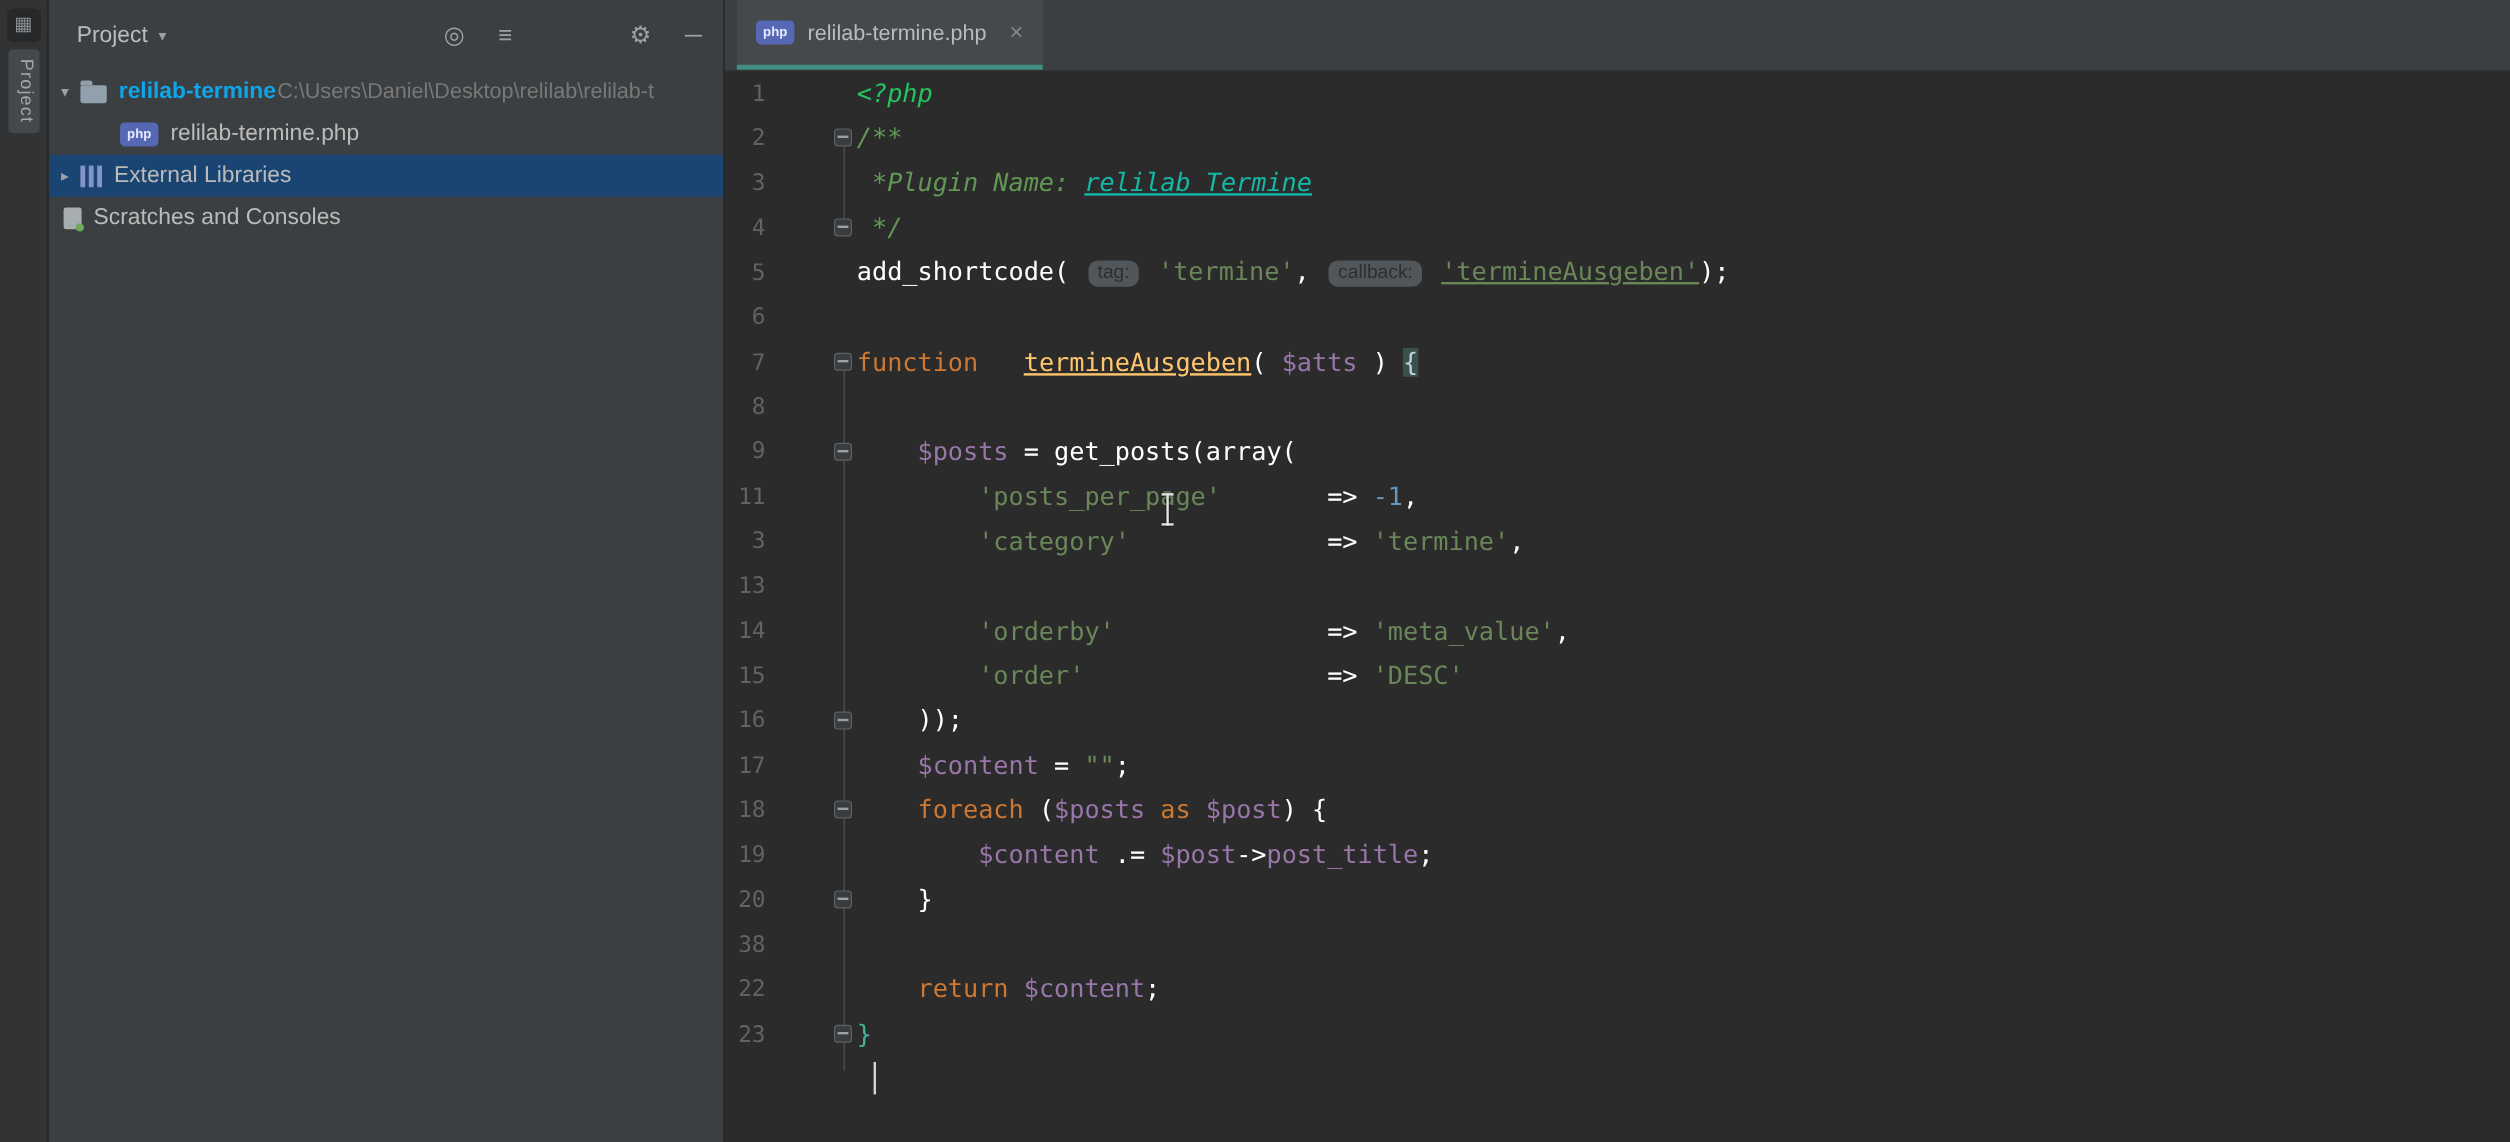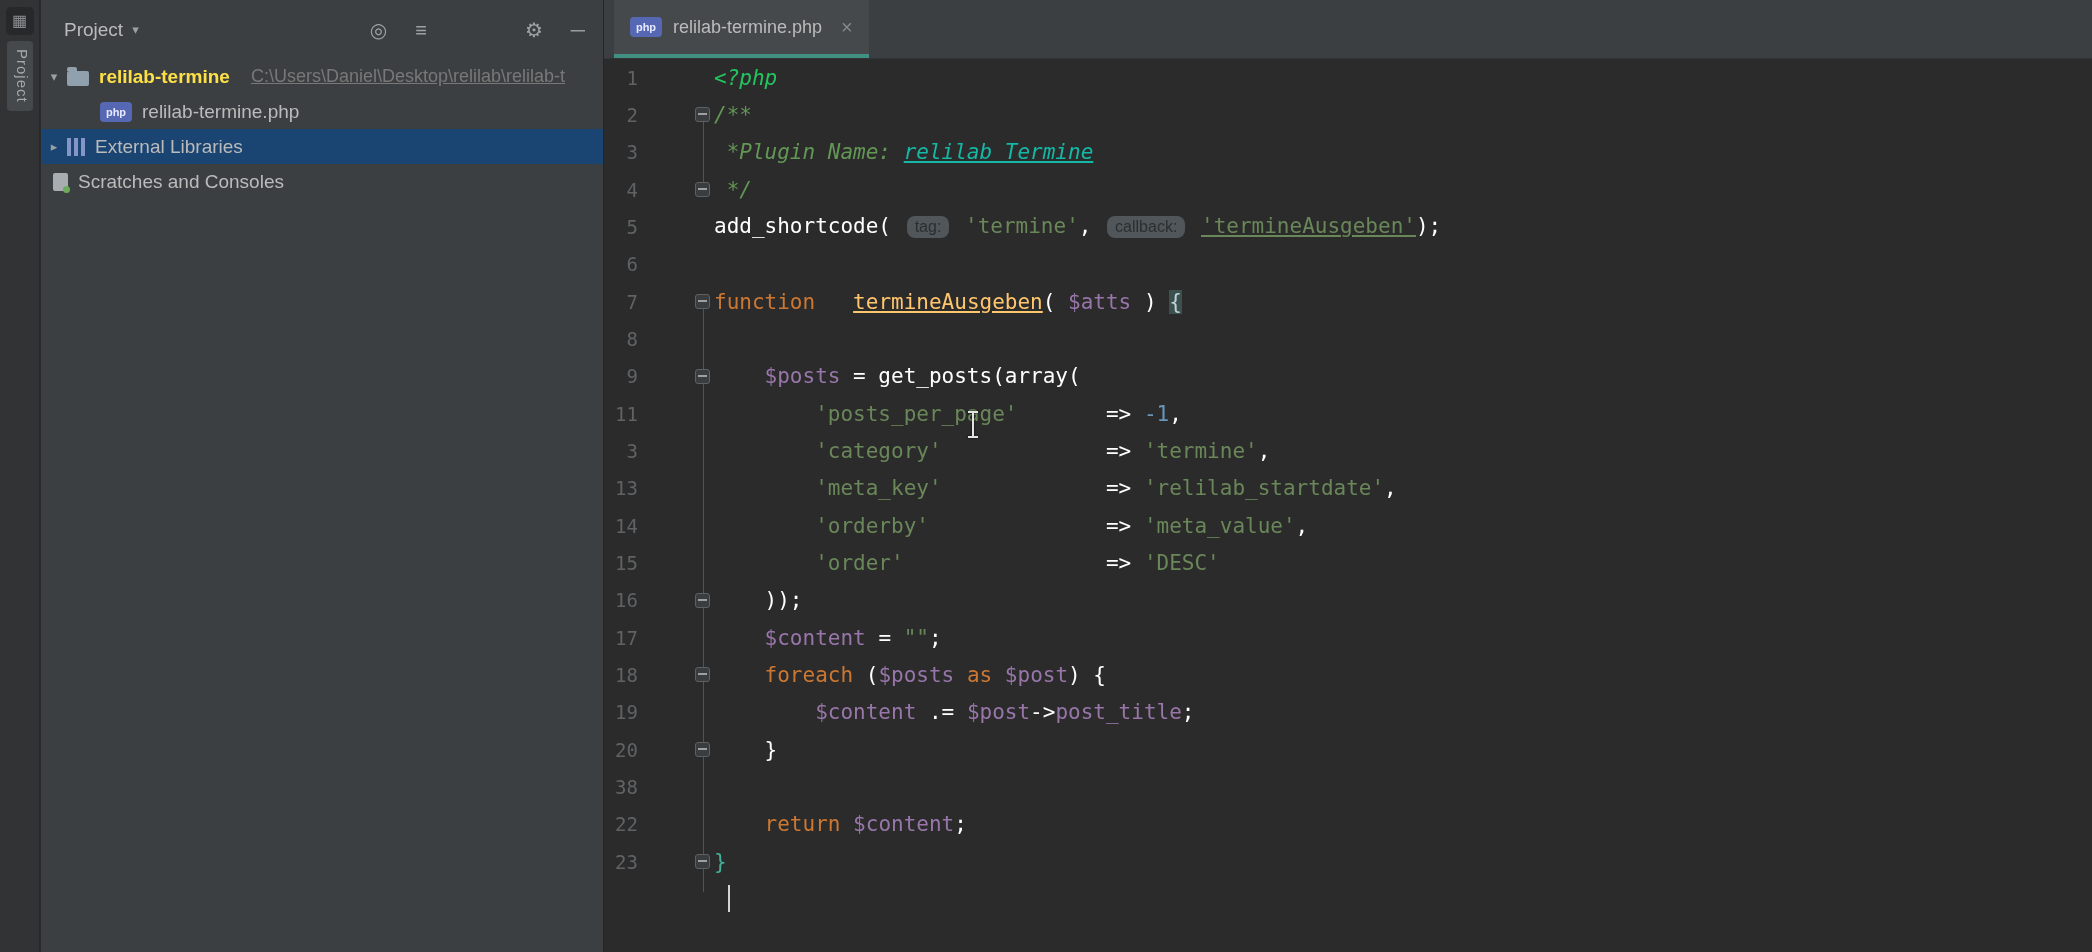--- a/index.html
+++ b/index.html
@@ -51,22 +51,22 @@
   .ticon-folder { width:22px; height:15px; background:#90a0ac; border-radius:2px; margin-top:3px; }
   .ticon-folder::before { content:''; position:absolute; top:-4px; left:0; width:10px; height:4px; background:#90a0ac; border-radius:2px 2px 0 0; }
   .ticon-php, .php-icon {
     width:32px; height:20px; background:#5668b4; border-radius:4px;
     display:inline-flex; align-items:center; justify-content:center;
   }
   .ticon-php::after, .php-icon::after { content:'php'; color:#e6e9ff; font-size:11px; font-weight:bold; font-family:"Liberation Sans",sans-serif; }
   .ticon-library { width:4px; height:18px; background:#8496c8; box-shadow:7px 0 0 #8496c8, 14px 0 0 #8496c8; margin-right:24px; }
   .ticon-scratches { width:15px; height:18px; background:#a7adb0; border-radius:2px; }
   .ticon-scratches::after { content:''; position:absolute; right:-2px; bottom:-2px; width:7px; height:7px; background:#6cab5d; border-radius:50%; }
-  .tree-label.bold { font-weight:bold; color:#fde047; }
-  .tree-path { color:#787878; margin-left:21px; font-size:18px;text-decoration:underline; }
+  .tree-label.bold { font-weight:bold; color:#0ea5e9; }
+  .tree-path { color:#787878; margin-left:1px; font-size:18px; }
 
   
   .editor-area {
     position:absolute; left:603px; top:0; right:0; bottom:0;
     background:#2b2b2b; border-left:1px solid #232526;
   }
   .tab-bar {
     height:59px; background:#3c3f41; display:flex; align-items:stretch;
     border-bottom:1px solid #323537; padding-left:10px;
   }
@@ -184,21 +184,21 @@
           <div class="code-line"><span class="ln">2</span><span class="fold-slot"><span class="fold-marker"></span></span><span class="code"><span class="tk-c">/**</span></span></div>
           <div class="code-line"><span class="ln">3</span><span class="fold-slot"></span><span class="code"><span class="tk-c"> *Plugin Name: </span><span class="tk-cu">relilab Termine</span></span></div>
           <div class="code-line"><span class="ln">4</span><span class="fold-slot"><span class="fold-marker"></span></span><span class="code"><span class="tk-c"> */</span></span></div>
           <div class="code-line"><span class="ln">5</span><span class="fold-slot"></span><span class="code"><span class="tk-p">add_shortcode( </span><span class="tk-i">tag:</span><span class="tk-p"> </span><span class="tk-s">'termine'</span><span class="tk-p">, </span><span class="tk-i">callback:</span><span class="tk-p"> </span><span class="tk-su">'termineAusgeben'</span><span class="tk-p">);</span></span></div>
           <div class="code-line"><span class="ln">6</span><span class="fold-slot"></span><span class="code"></span></div>
           <div class="code-line"><span class="ln">7</span><span class="fold-slot"><span class="fold-marker"></span></span><span class="code"><span class="tk-k">function</span><span class="tk-p">   </span><span class="tk-fd">termineAusgeben</span><span class="tk-p">( </span><span class="tk-v">$atts</span><span class="tk-p"> ) </span><span class="tk-bo">{</span></span></div>
           <div class="code-line"><span class="ln">8</span><span class="fold-slot"></span><span class="code"></span></div>
           <div class="code-line"><span class="ln">9</span><span class="fold-slot"><span class="fold-marker"></span></span><span class="code"><span class="tk-p">    </span><span class="tk-v">$posts</span><span class="tk-p"> = get_posts(array(</span></span></div>
           <div class="code-line"><span class="ln">11</span><span class="fold-slot"></span><span class="code"><span class="tk-p">        </span><span class="tk-s">'posts_per_page'</span><span class="tk-p">       =&gt; </span><span class="tk-n">-1</span><span class="tk-p">,</span></span></div>
           <div class="code-line"><span class="ln">3</span><span class="fold-slot"></span><span class="code"><span class="tk-p">        </span><span class="tk-s">'category'</span><span class="tk-p">             =&gt; </span><span class="tk-s">'termine'</span><span class="tk-p">,</span></span></div>
-          <div class="code-line"><span class="ln">13</span><span class="fold-slot"></span><span class="code"><span class="tk-p">        </span><span class="tk-s">'meta_key'</span><span class="tk-p">             =&gt; </span><span class="tk-s">'relilab_startdate'</span><span class="tk-p">,</span></span></div>
+          <div class="code-line"><span class="ln">13</span><span class="fold-slot"></span></div>
           <div class="code-line"><span class="ln">14</span><span class="fold-slot"></span><span class="code"><span class="tk-p">        </span><span class="tk-s">'orderby'</span><span class="tk-p">              =&gt; </span><span class="tk-s">'meta_value'</span><span class="tk-p">,</span></span></div>
           <div class="code-line"><span class="ln">15</span><span class="fold-slot"></span><span class="code"><span class="tk-p">        </span><span class="tk-s">'order'</span><span class="tk-p">                =&gt; </span><span class="tk-s">'DESC'</span></span></div>
           <div class="code-line"><span class="ln">16</span><span class="fold-slot"><span class="fold-marker"></span></span><span class="code"><span class="tk-p">    ));</span></span></div>
           <div class="code-line"><span class="ln">17</span><span class="fold-slot"></span><span class="code"><span class="tk-p">    </span><span class="tk-v">$content</span><span class="tk-p"> = </span><span class="tk-s">""</span><span class="tk-p">;</span></span></div>
           <div class="code-line"><span class="ln">18</span><span class="fold-slot"><span class="fold-marker"></span></span><span class="code"><span class="tk-p">    </span><span class="tk-k">foreach</span><span class="tk-p"> (</span><span class="tk-v">$posts</span><span class="tk-p"> </span><span class="tk-k">as</span><span class="tk-p"> </span><span class="tk-v">$post</span><span class="tk-p">) {</span></span></div>
           <div class="code-line"><span class="ln">19</span><span class="fold-slot"></span><span class="code"><span class="tk-p">        </span><span class="tk-v">$content</span><span class="tk-p"> .= </span><span class="tk-v">$post</span><span class="tk-p">-&gt;</span><span class="tk-v">post_title</span><span class="tk-p">;</span></span></div>
           <div class="code-line"><span class="ln">20</span><span class="fold-slot"><span class="fold-marker"></span></span><span class="code"><span class="tk-p">    }</span></span></div>
           <div class="code-line"><span class="ln">38</span><span class="fold-slot"></span><span class="code"></span></div>
           <div class="code-line"><span class="ln">22</span><span class="fold-slot"></span><span class="code"><span class="tk-p">    </span><span class="tk-k">return</span><span class="tk-p"> </span><span class="tk-v">$content</span><span class="tk-p">;</span></span></div>
           <div class="code-line"><span class="ln">23</span><span class="fold-slot"><span class="fold-marker"></span></span><span class="code"><span class="tk-bc">}</span></span></div>

